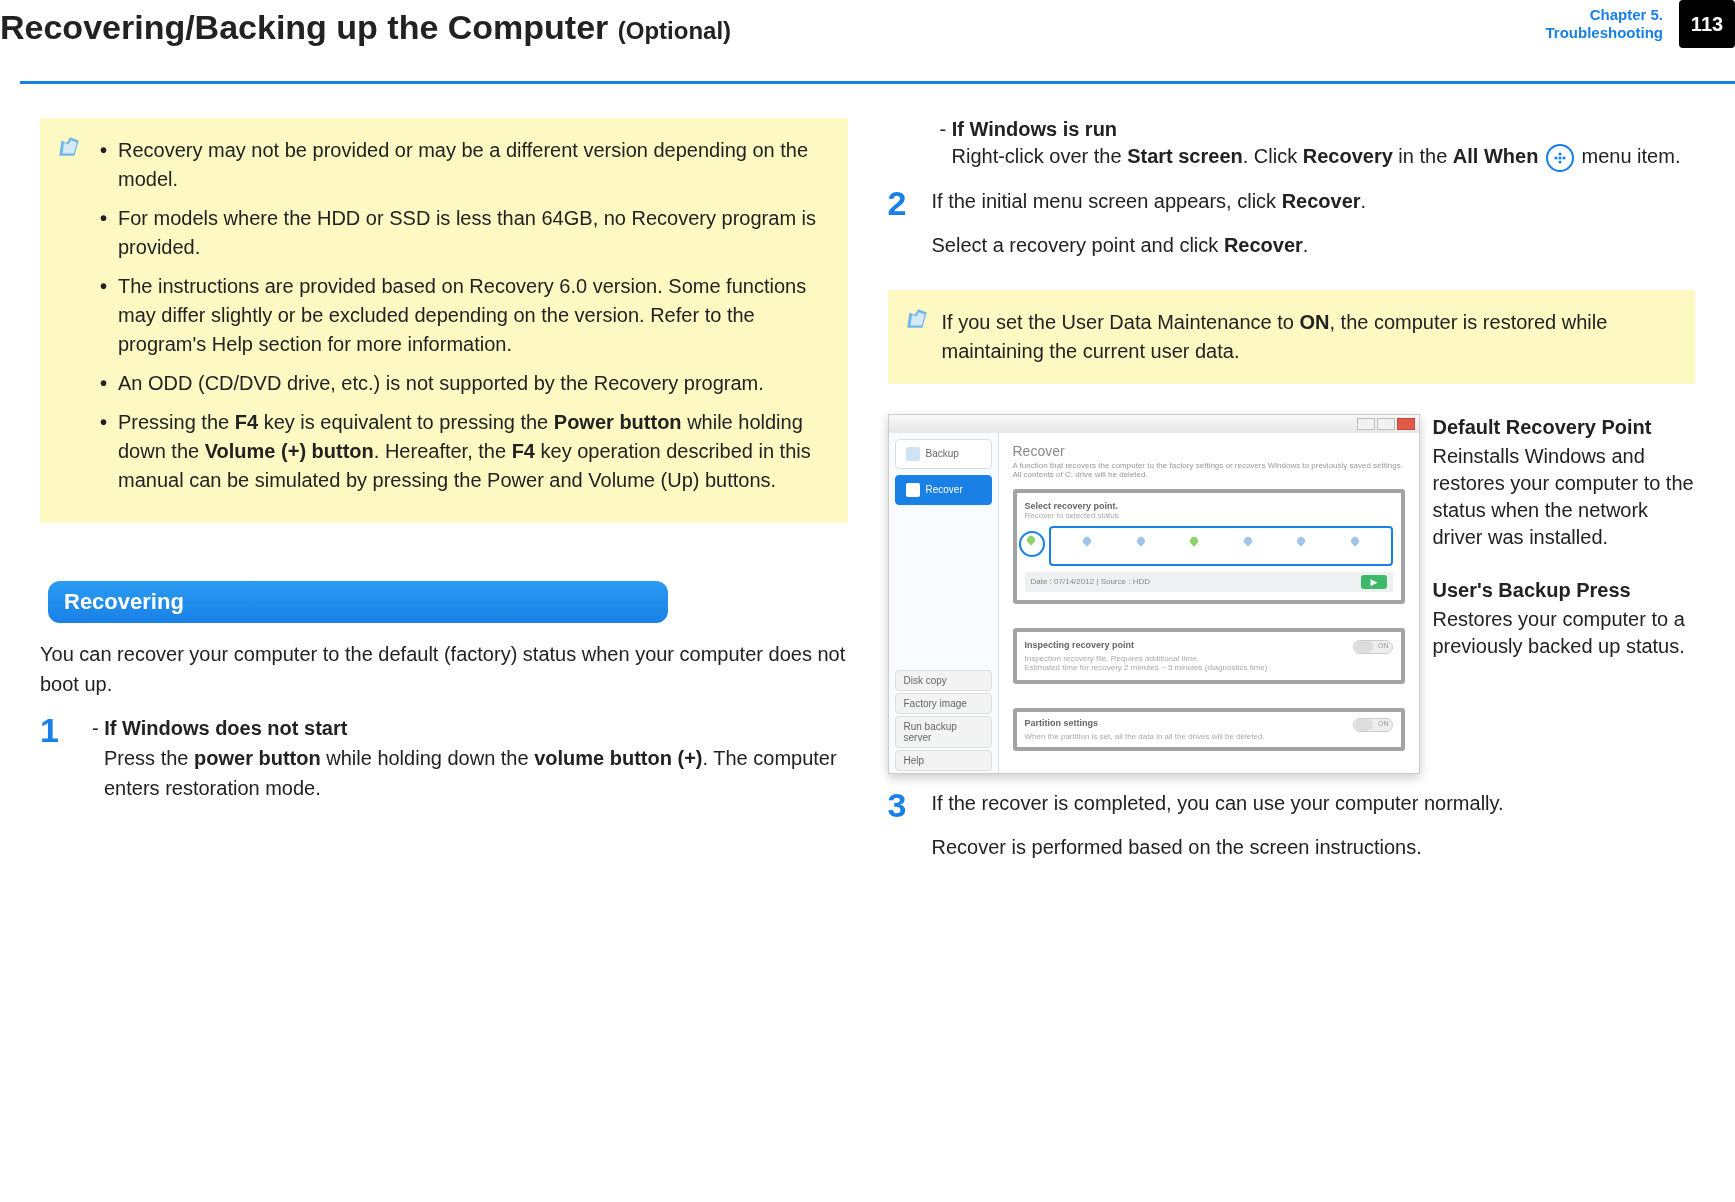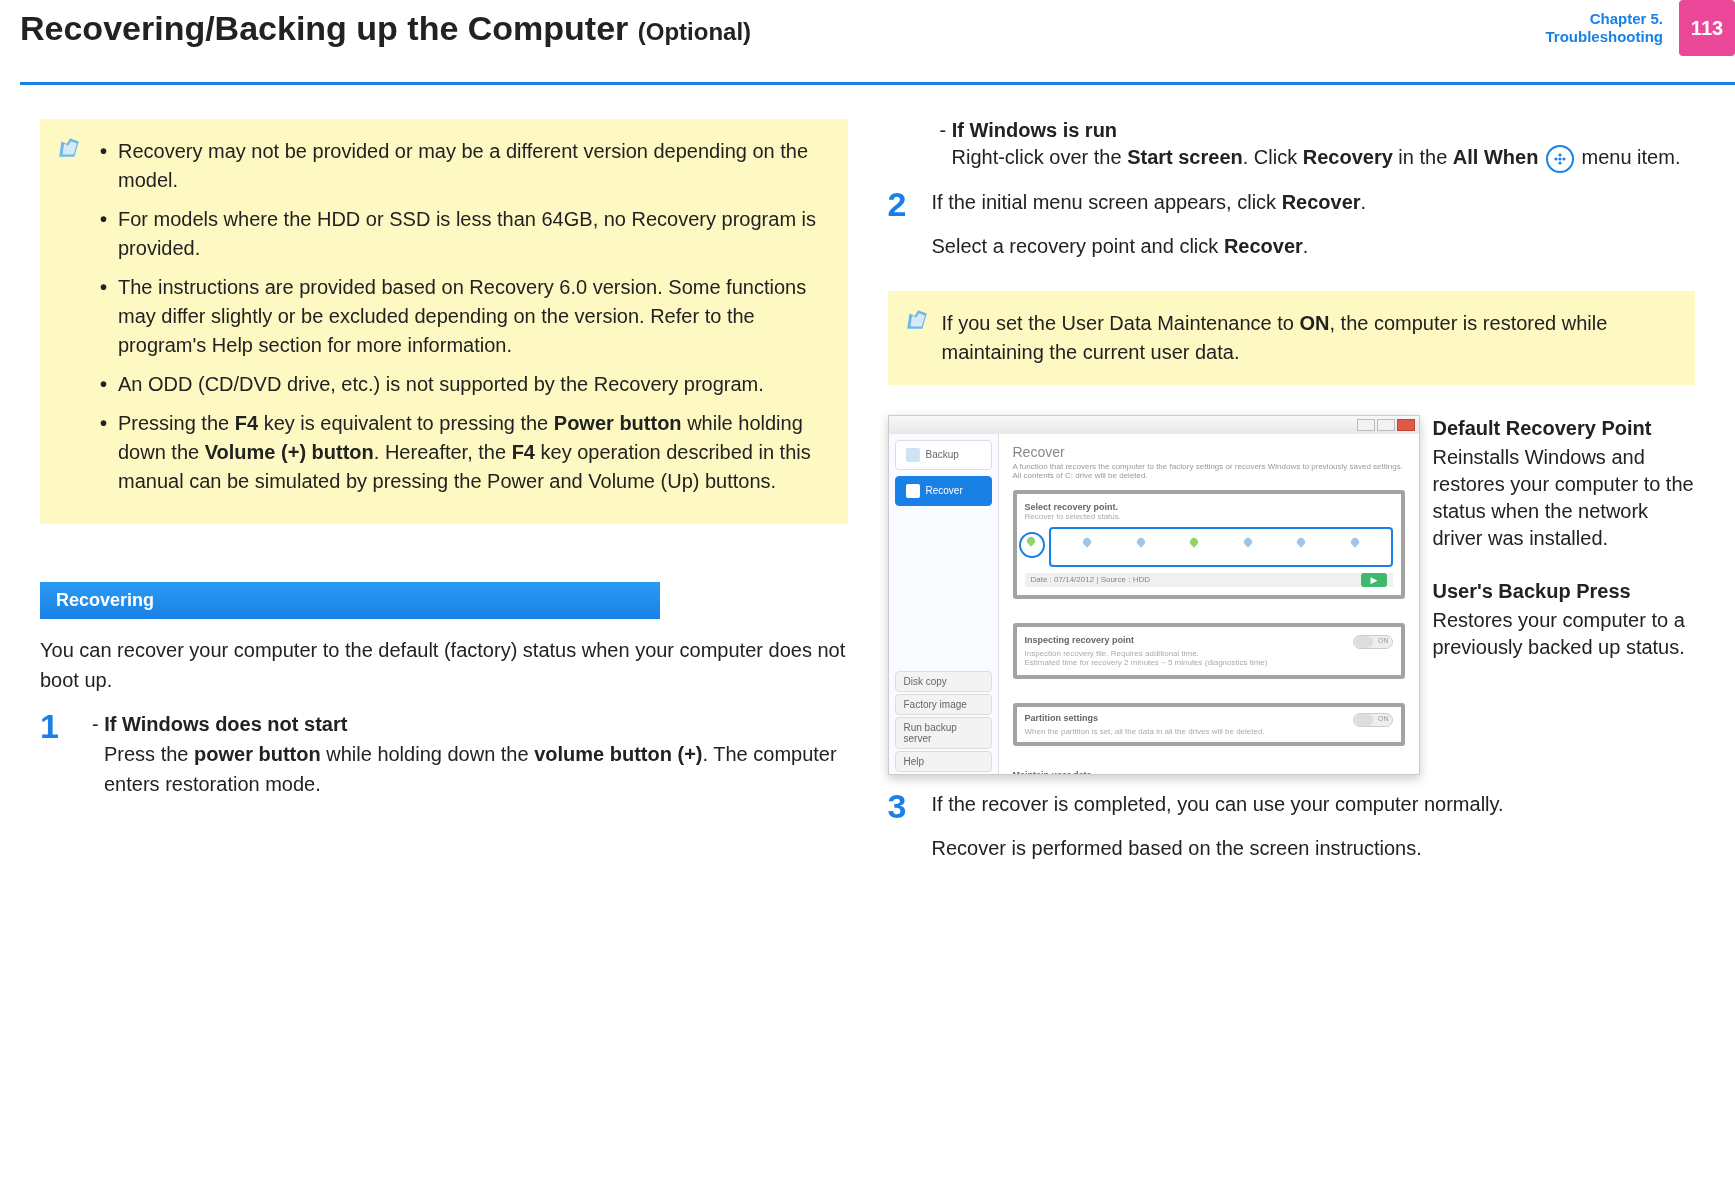--- a/index.html
+++ b/index.html
@@ -1,31 +1,31 @@
 <!DOCTYPE html>
 <html><head>
 <meta charset="utf-8">
 <style>
 *{box-sizing:border-box;margin:0;padding:0}
 body{font-family:"Segoe UI",Arial,sans-serif;font-size:20px;color:#222;width:1735px;background:#fff}
-.header{display:flex;align-items:center;margin-bottom:30px;padding-left:20px}
+.header{display:flex;align-items:flex-start;margin-bottom:30px;}
 .header-title{font-size:34px;font-weight:700;padding:8px 0;flex:1}
 .header-title .opt{font-size:24px;font-weight:600}
 .header-right{display:flex;align-items:center;gap:10px;background:#fff;border-left:40px solid transparent}
 .chapter-box{text-align:right;color:#1980e6;font-size:15px;font-weight:700;line-height:1.2;padding:4px 6px}
-.page-badge{background:#ec4899;color:#fff;font-weight:700;font-size:20px;width:56px;height:56px;border-radius:4px;display:flex;align-items:center;justify-content:center}
+.page-badge{background:#000000;color:#fff;font-weight:700;font-size:20px;width:56px;height:48px;border-radius:4px;display:flex;align-items:center;justify-content:center}
 .header-bar{height:3px;background:#1980e6;position:relative;top:-4px;margin-left:20px}
 .two-col{display:flex;gap:40px;padding:30px 40px}
 .col{flex:1;min-width:0}
 .info-box{background:#fef9c3;padding:18px 20px 18px 60px;position:relative;margin-bottom:30px;line-height:1.45}
 .info-box .note-icon{position:absolute;left:16px;top:16px;width:26px;height:26px}
 .info-box .note-icon svg{display:block}
 .info-box li{list-style:none;position:relative;padding-left:18px;margin-bottom:10px}
 .info-box li::before{content:"•";position:absolute;left:0;top:0;font-weight:700}
-.section-hdr{background:linear-gradient(#2b9cf2,#1980e6);color:#fff;font-weight:700;font-size:18px;padding:8px 16px;border-radius:0;margin:28px 0 16px 0;display:inline-block;min-width:620px}
+.section-hdr{background:linear-gradient(#2b9cf2,#1980e6);color:#fff;font-weight:700;font-size:22px;padding:8px 16px;border-radius:12px;margin:28px 0 16px 8px;display:inline-block;min-width:620px}
 .body-text{line-height:1.5;margin-bottom:14px}
 .step{display:flex;gap:14px;margin-bottom:16px}
 .step-num{color:#1980e6;font-weight:700;font-size:34px;line-height:1;flex:0 0 auto;width:30px}
 .step-body{flex:1;line-height:1.5}
 .dash{margin-left:8px}
 .b{font-weight:700}
 .apps-icon{display:inline-flex;vertical-align:middle;width:28px;height:28px;border:2px solid #1980e6;border-radius:50%;align-items:center;justify-content:center;margin:0 2px;color:#1980e6;font-size:12px;position:relative}
 .apps-icon svg{display:block}
 .screenshot-area{display:flex;gap:12px;margin:14px 0}
 .app-window{flex:0 0 66%;border:1px solid #ccc;background:#fff;box-shadow:0 4px 10px rgba(0,0,0,.2);font-size:9px;color:#666}
@@ -44,21 +44,21 @@
 .app-main h4{font-size:14px;color:#888;font-weight:400;margin-bottom:2px}
 .app-main .desc{font-size:8px;color:#999;margin-bottom:10px}
 .panel{border:4px solid #a3a3a3;padding:8px;border-radius:3px;margin-bottom:24px}
 .timeline-box{border:2px solid #1980e6;border-radius:4px;height:40px;margin:6px 0;position:relative;display:flex;align-items:center;justify-content:space-around;padding:0 10px}
 .pin{width:12px;height:18px;display:inline-block;position:relative}
 .pin::before{content:"";position:absolute;top:0;left:2px;width:8px;height:8px;border-radius:50% 50% 50% 0;transform:rotate(-45deg);background:#9fc6e8}
 .pin.green::before{background:#8fd36b}
 .first-pin{position:absolute;left:-24px;top:10px}
 .first-pin .pin::before{background:#8fd36b}
 .first-pin-ring{position:absolute;left:-30px;top:5px;width:26px;height:26px;border:2px solid #1980e6;border-radius:50%}
-.bar-gray{height:14px;background:#eef0f2;display:flex;align-items:center;justify-content:space-between;padding:0 6px;font-size:8px;color:#888;margin-top:6px}
+.bar-gray{height:20px;background:#eef0f2;display:flex;align-items:center;justify-content:space-between;padding:0 6px;font-size:8px;color:#888;margin-top:6px}
 .go-btn{background:#3cb96b;color:#fff;padding:2px 10px;border-radius:3px;font-size:9px}
 .toggle{display:inline-block;width:40px;height:14px;border:1px solid #ccc;border-radius:7px;position:relative;background:#eee;font-size:7px;color:#999;float:right}
 .toggle .knob{width:18px;height:12px;background:#ddd;border-radius:6px;position:absolute;left:1px;top:0}
 .toggle .l1{position:absolute;left:4px;top:1px}
 .toggle .l2{position:absolute;right:4px;top:1px}
 .recover-btn{display:inline-block;background:#1980e6;color:#fff;padding:4px 14px;border-radius:4px;font-size:10px;float:right;margin-top:4px;border:2px solid #1980e6;outline:2px solid #1980e6;outline-offset:2px}
 .ann-col{flex:1;font-size:20px;line-height:1.35}
 .ann-title{font-weight:700;margin-bottom:2px}
 .ann-block{margin-bottom:26px}
 </style>

